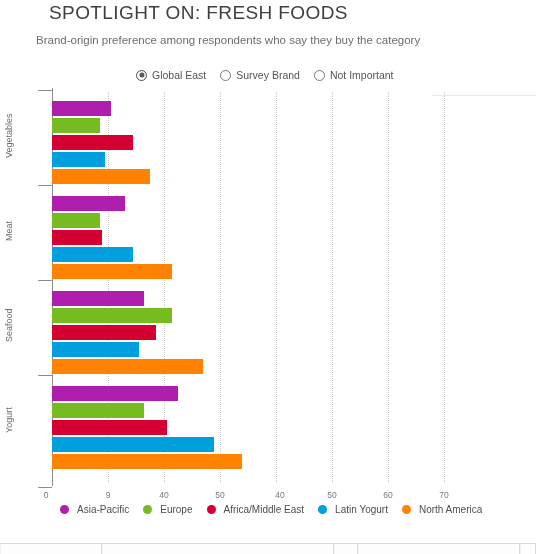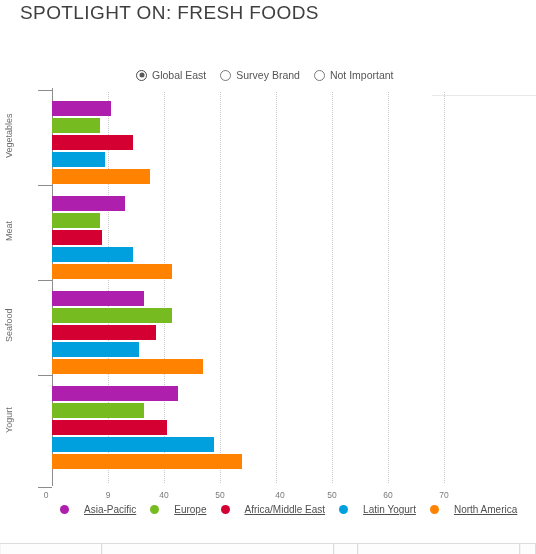--- a/index.html
+++ b/index.html
@@ -19,21 +19,21 @@
 
   #page {
     position: absolute;
     inset: 0;
     background: #fff;
   }
 
   
   .title {
     position: absolute;
-    left: 20px;
+    left: 49px;
     top: 0px;
     font-size: 19px;
     letter-spacing: 0.4px;
     color: #3f3f3f;
     font-weight: 400;
     line-height: 26px;
     white-space: nowrap;
   }
   .subtitle {
     position: absolute;
@@ -176,23 +176,22 @@
     top: 504px;
     display: flex;
     align-items: center;
     gap: 14px;
     font-size: 10px;
     color: #4f4f4f;
   }
   .legend-item {
     display: flex;
     align-items: center;
-    gap: 15px;
-    white-space: nowrap;
-    text-decoration: underline;
+    gap: 8px;
+    white-space: nowrap;
   }
   .legend-dot {
     width: 9px;
     height: 9px;
     border-radius: 50%;
     flex: 0 0 auto;
   }
 
   
   .source {
@@ -229,20 +228,21 @@
     height: 1px;
     background: #e8e8e8;
   }
 </style>
 </head>
 <body>
 
 <div id="page">
 
   <div class="title">SPOTLIGHT ON: FRESH FOODS</div>
+  <div class="subtitle">Brand-origin preference among respondents who say they buy the category</div>
 
   <div class="radio-row" id="radio-row">
       <div class="radio-opt selected">
         <span class="radio-mark"></span>
         <span>Global East</span>
       </div>
       <div class="radio-opt">
         <span class="radio-mark"></span>
         <span>Survey Brand</span>
       </div>

